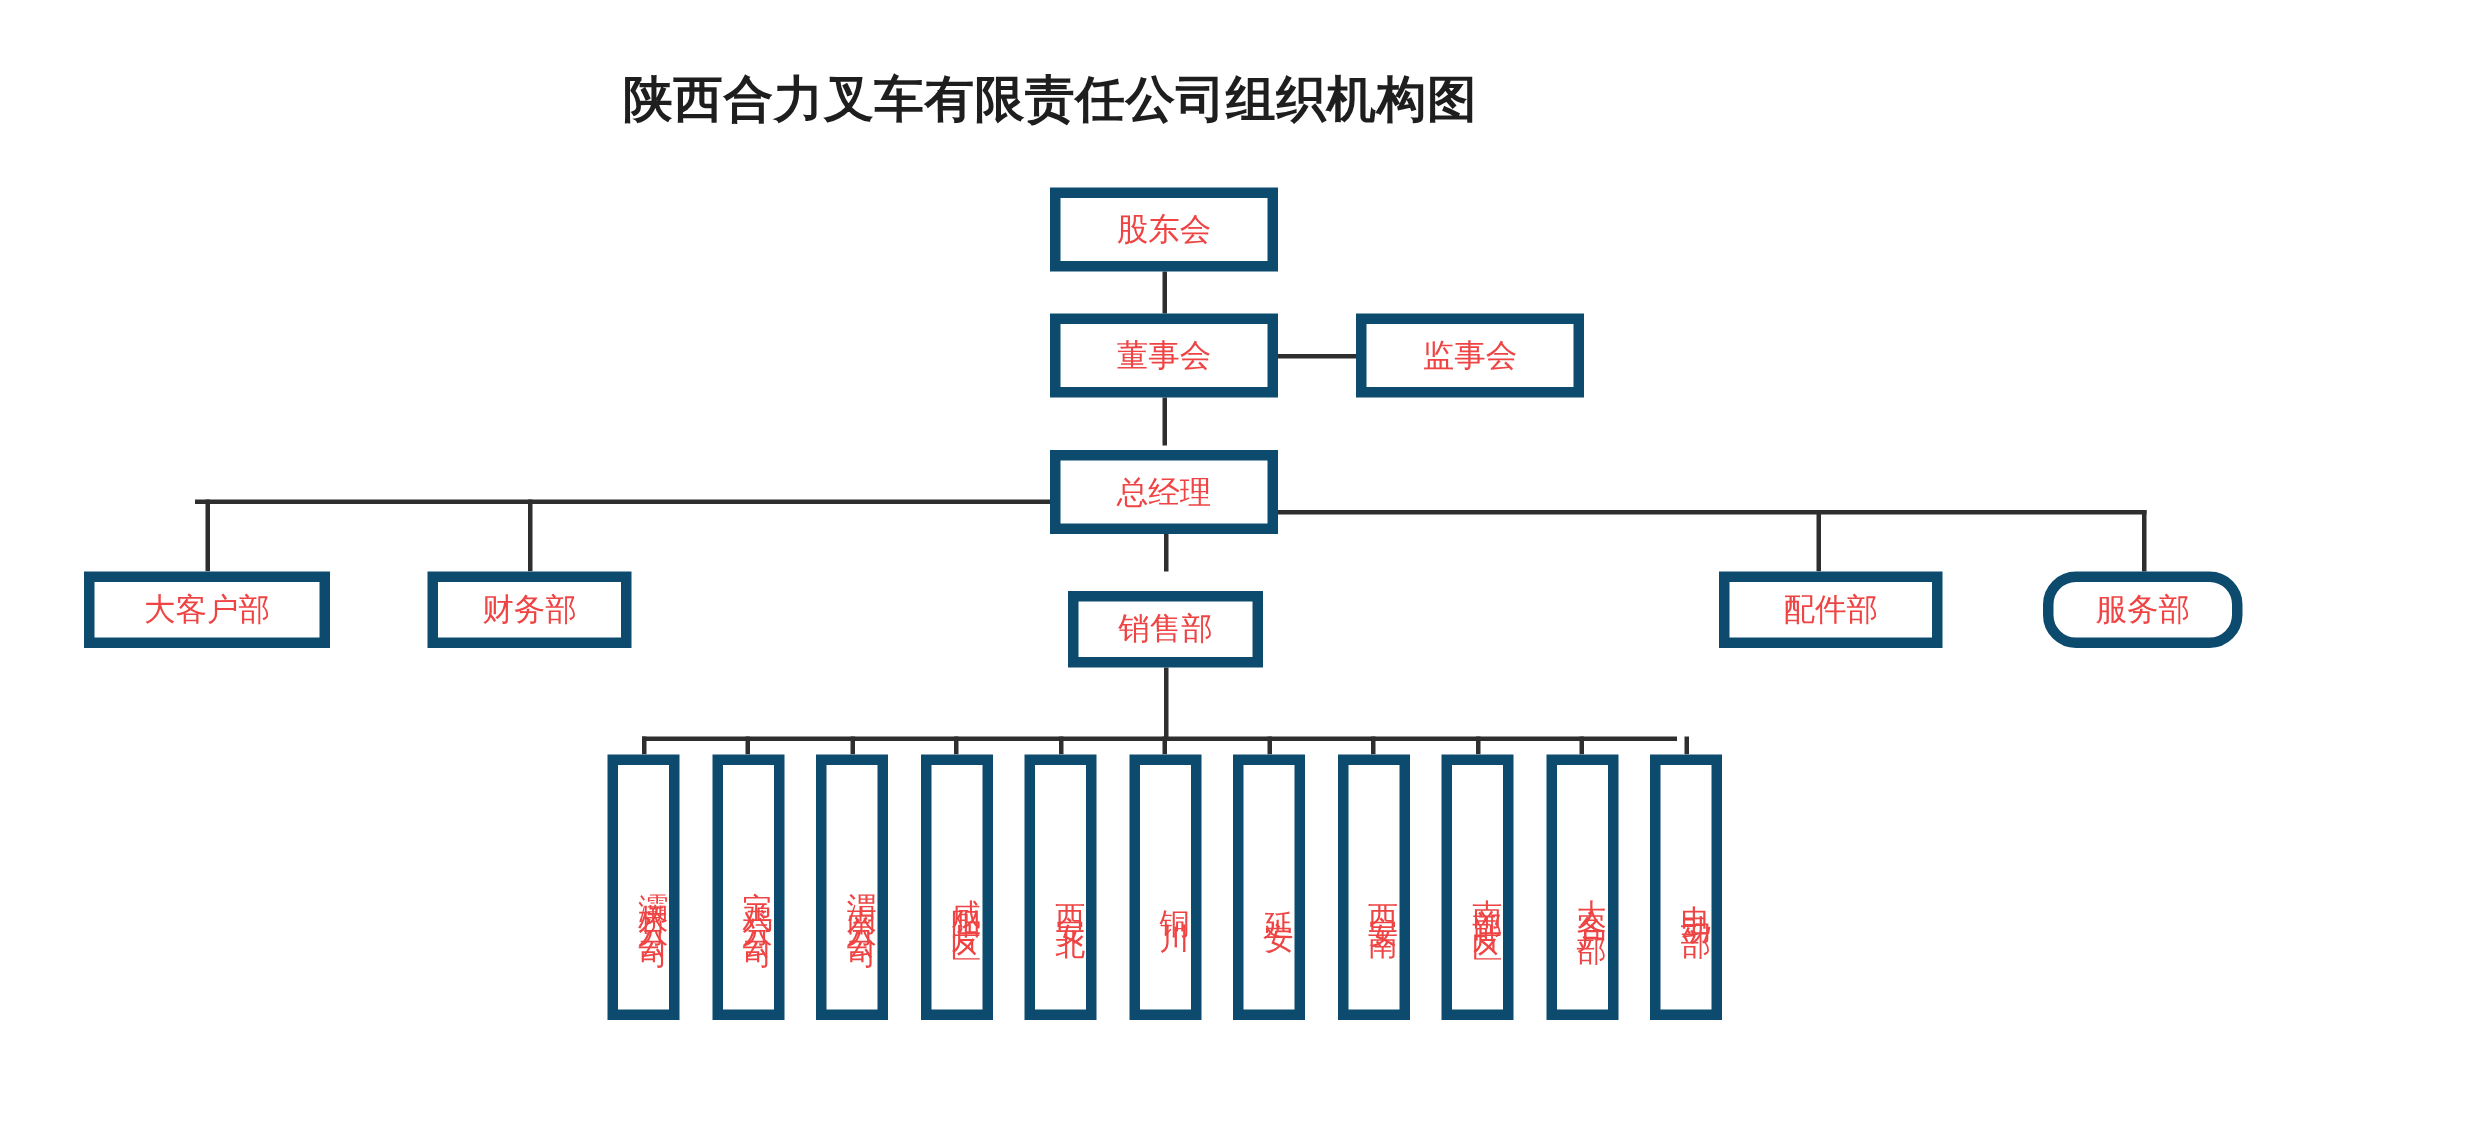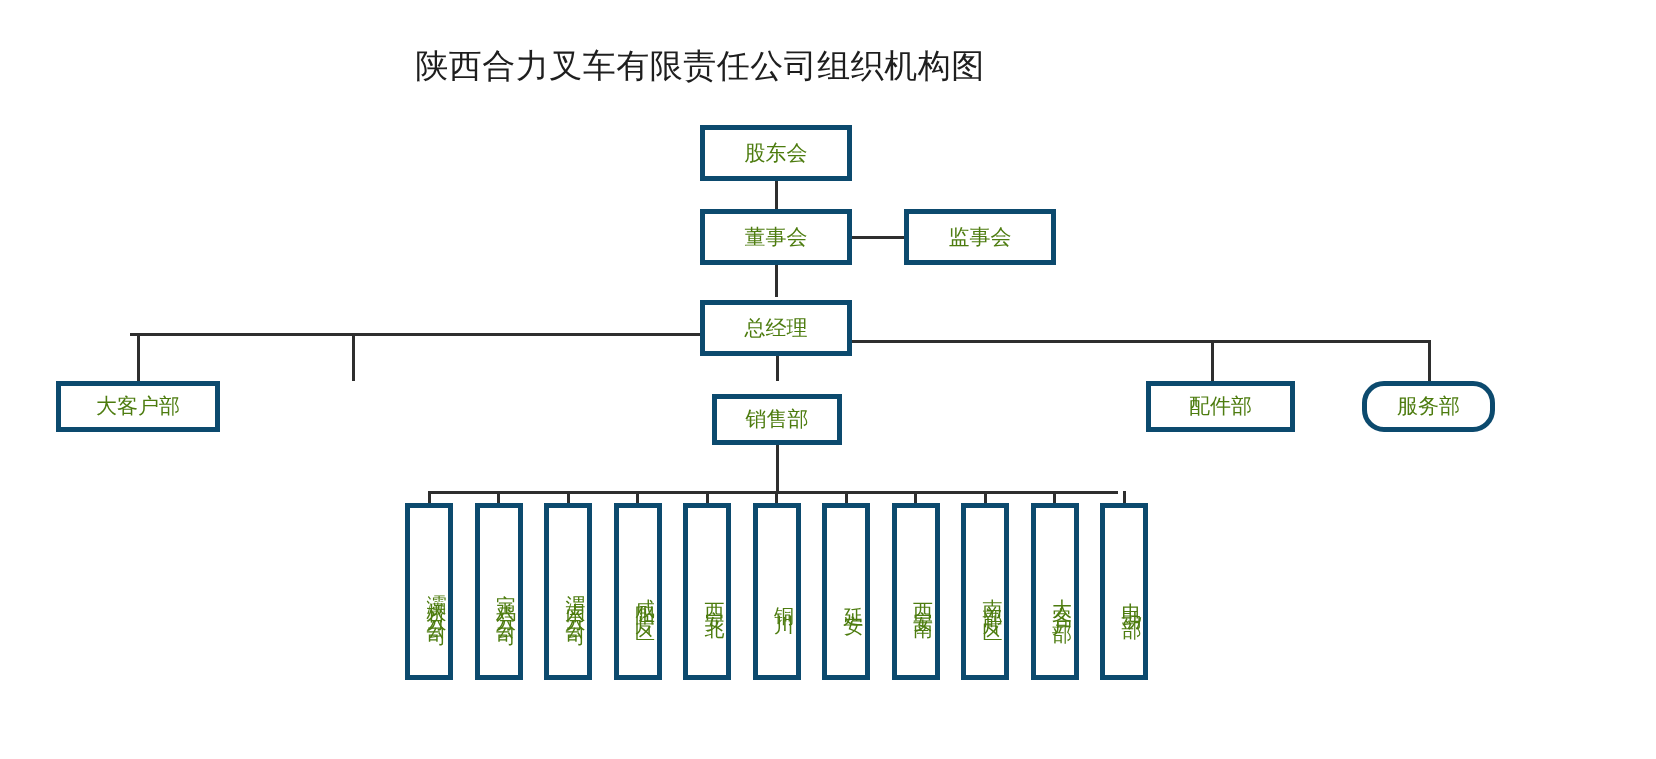--- a/index.html
+++ b/index.html
@@ -18,33 +18,33 @@
     background: #ffffff;
     overflow: hidden;
   }
   #chart-title {
     position: absolute;
     left: 0;
     top: 44px;
     width: 1400px;
     text-align: center;
     font-family: "Liberation Sans", "DejaVu Sans", sans-serif;
-    font-weight: normal;
+    font-weight: bold;
     font-size: 33px;
     letter-spacing: 0.5px;
     color: #1e1e1e;
     white-space: nowrap;
   }
   
   .node {
     position: absolute;
     box-sizing: border-box;
-    border: 5px solid #0c4a6e;
+    border: 7px solid #0c4a6e;
     background: #ffffff;
-    color: #4d7c0f;
+    color: #ef4444;
     display: flex;
     align-items: center;
     justify-content: center;
     font-size: 21px;
     line-height: 1.15;
     z-index: 3;
   }
   .node.vert {
     writing-mode: vertical-rl;
     text-orientation: upright;
@@ -90,20 +90,21 @@
   <div class="line hline" style="left:428px; top:491px; width:690px;"></div>
 
   <div class="node" style="left:700px; top:125px; width:152px; height:56px;">股东会</div>
 
   <div class="node" style="left:700px; top:209px; width:152px; height:56px;text-align:center;">董事会</div>
   <div class="node" style="left:700px; top:300px; width:152px; height:56px;">总经理</div>
 
   <div class="node" style="left:904px; top:209px; width:152px; height:56px;">监事会</div>
 
   <div class="node" style="left:56px; top:381px; width:164px; height:51px;">大客户部</div>
+  <div class="node" style="left:285px; top:381px; width:136px; height:51px;">财务部</div>
   <div class="node" style="left:712px; top:381px; width:130px; height:51px;margin-top:13px;">销售部</div>
   <div class="node" style="left:1146px; top:381px; width:149px; height:51px;text-align:right;">配件部</div>
   <div class="node" style="left:1362px; top:381px; width:133px; height:51px;border-radius:22px;">服务部</div>
 
   <div id="sales-children">
       <div class="node vert" style="left: 405px; top: 503px; width: 48px; height: 177px;">灞桥分公司</div>
       <div class="node vert" style="left: 474.5px; top: 503px; width: 48px; height: 177px;">宝鸡分公司</div>
       <div class="node vert" style="left: 544px; top: 503px; width: 48px; height: 177px;">渭南分公司</div>
       <div class="node vert" style="left: 613.5px; top: 503px; width: 48px; height: 177px;">咸阳片区</div>
       <div class="node vert" style="left: 683px; top: 503px; width: 48px; height: 177px;">西安北</div>

